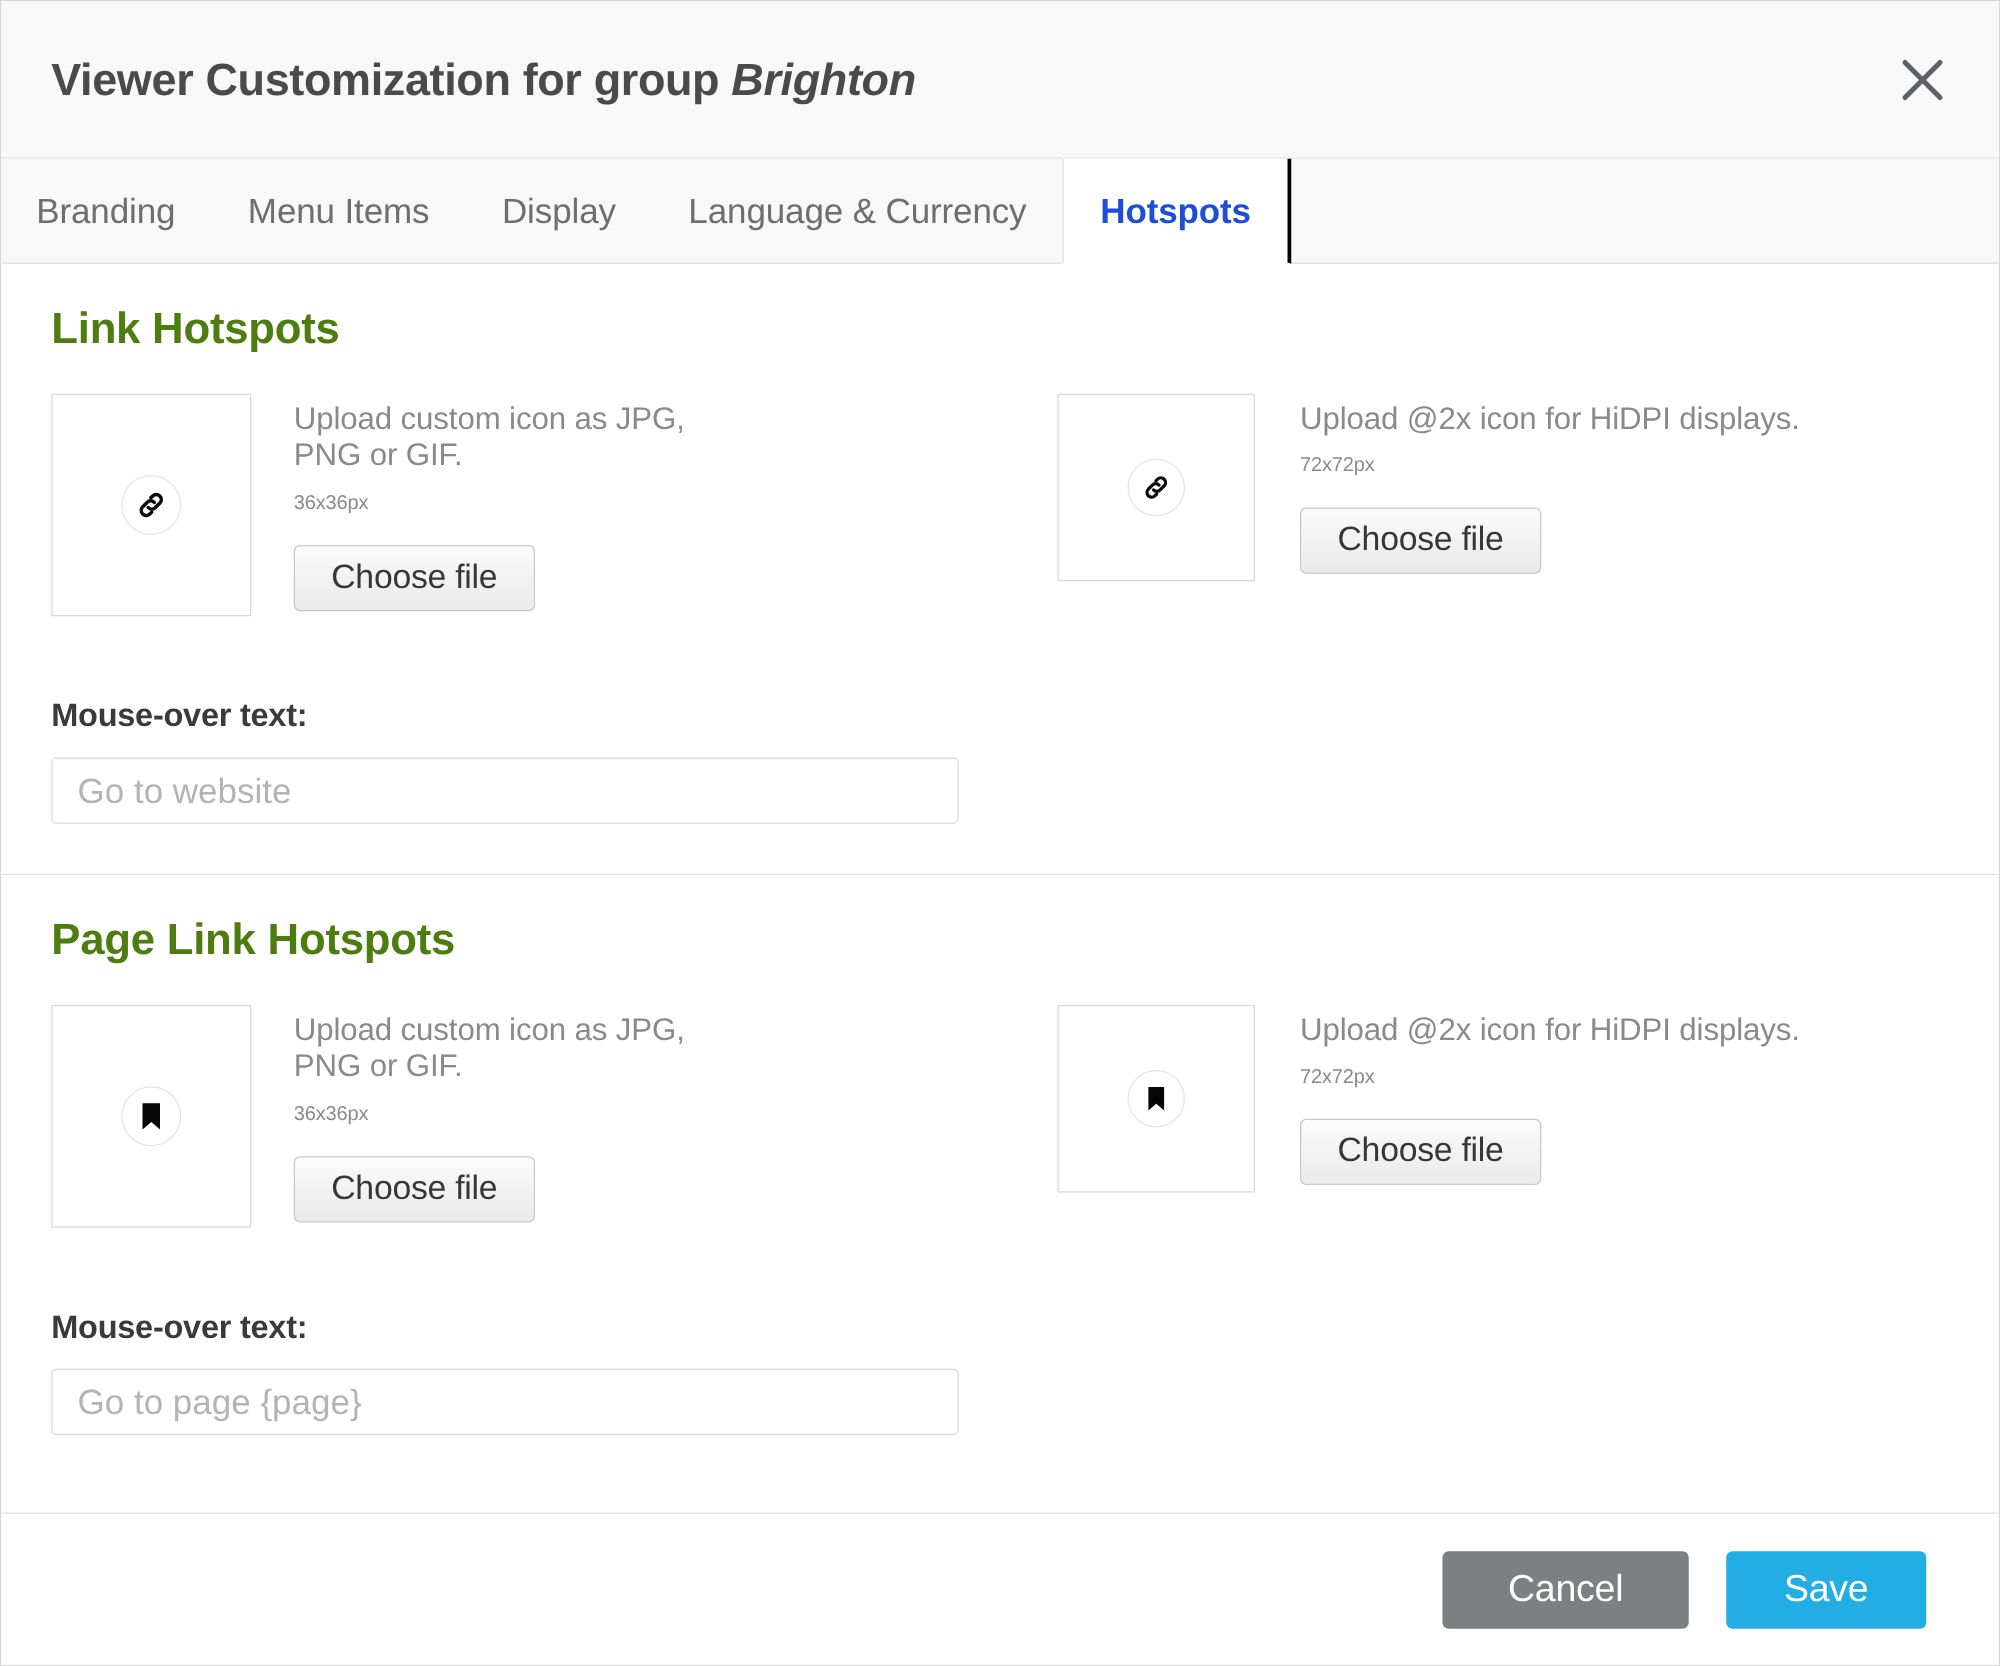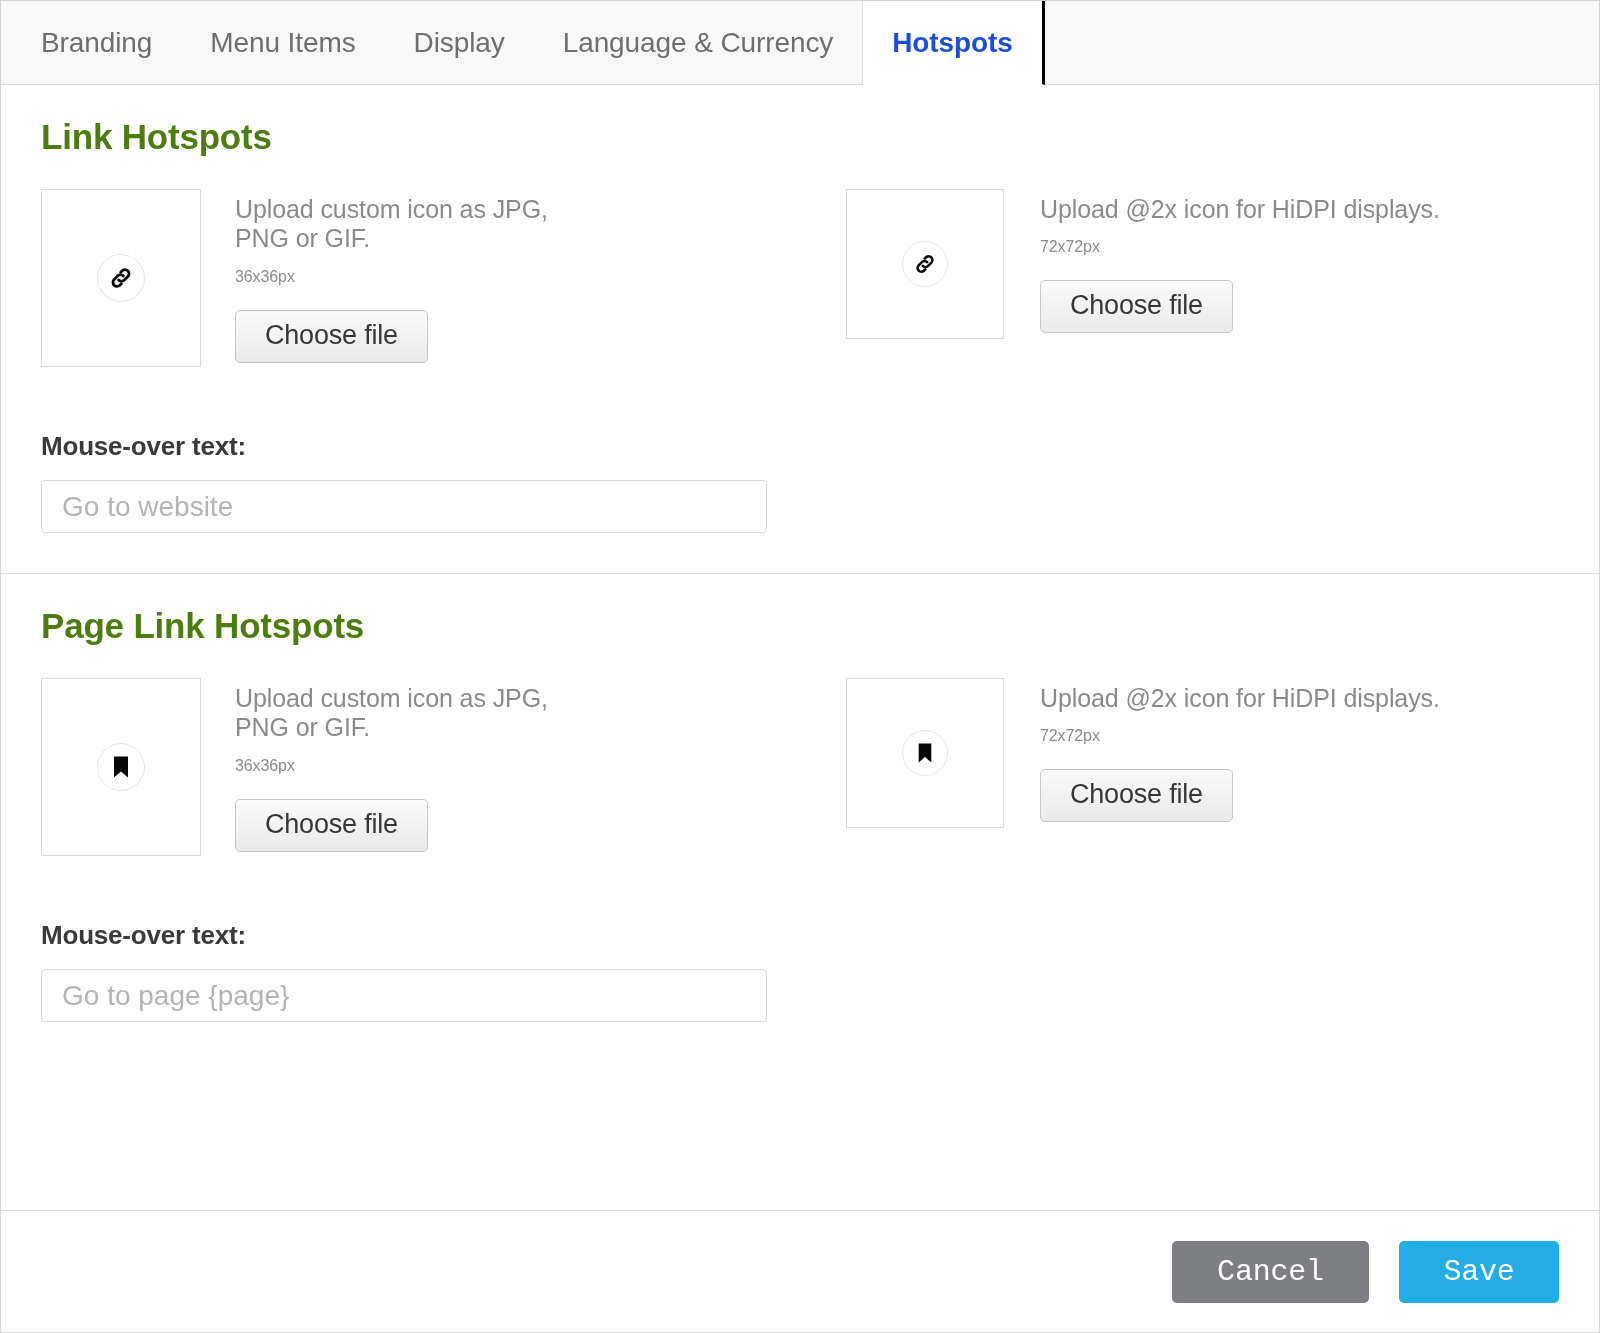--- a/index.html
+++ b/index.html
@@ -77,21 +77,21 @@
     font-size: 28px;
     color: #6e6e6e;
     cursor: pointer;
     background: transparent;
     border: none;
     font-family: inherit;
     white-space: nowrap;
     position: relative;
     letter-spacing: -0.1px;
   }
-  .tab:first-child { padding-left: 40px; }
+  .tab:first-child { padding-left: 28px; }
   .tab.active {
     background: #ffffff;
     color: #1d4ed8;
     font-weight: bold;
     border-left: 1px solid #dcdcdc;
     border-right: 3px solid #000000;
     margin-bottom: -1px;
     border-bottom: 1px solid #ffffff;
     z-index: 2;
   }
@@ -210,23 +210,22 @@
 
   
   .modal-footer {
     flex: 0 0 122px;
     height: 122px;
     border-top: 1px solid #e0e0e0;
     background: #ffffff;
     display: flex;
     align-items: center;
     justify-content: flex-end;
-    padding-right: 40px;
+    padding-right: 58px;
     gap: 30px;
-    font-family: Liberation Mono, monospace;
   }
   .btn {
     font-family: inherit;
     font-size: 30px;
     border: none;
     border-radius: 5px;
     cursor: pointer;
     color: #ffffff;
     height: 62px;
     letter-spacing: -0.2px;
@@ -238,20 +237,33 @@
   .btn-save {
     background: #22ade4;
     width: 160px;
   }
 </style>
 </head>
 <body>
 
 <div class="modal">
 
+  <div class="modal-header">
+    <div class="modal-title">
+      <span>Viewer Customization for group </span><span class="group-name">Brighton</span>
+    </div>
+    <button class="close-btn">
+      <span>
+        <svg width="40" height="40" viewBox="0 0 40 40" aria-hidden="true">
+          <line x1="6" y1="6" x2="34" y2="34" stroke="#5b6168" stroke-width="4" stroke-linecap="round"></line>
+          <line x1="34" y1="6" x2="6" y2="34" stroke="#5b6168" stroke-width="4" stroke-linecap="round"></line>
+        </svg>
+      </span>
+    </button>
+  </div>
 
   <div class="tab-bar">
     <button class="tab">Branding</button>
     <button class="tab">Menu Items</button>
     <button class="tab">Display</button>
     <button class="tab">Language &amp; Currency</button>
     <button class="tab active">Hotspots</button>
   </div>
 
   <div class="modal-body">

